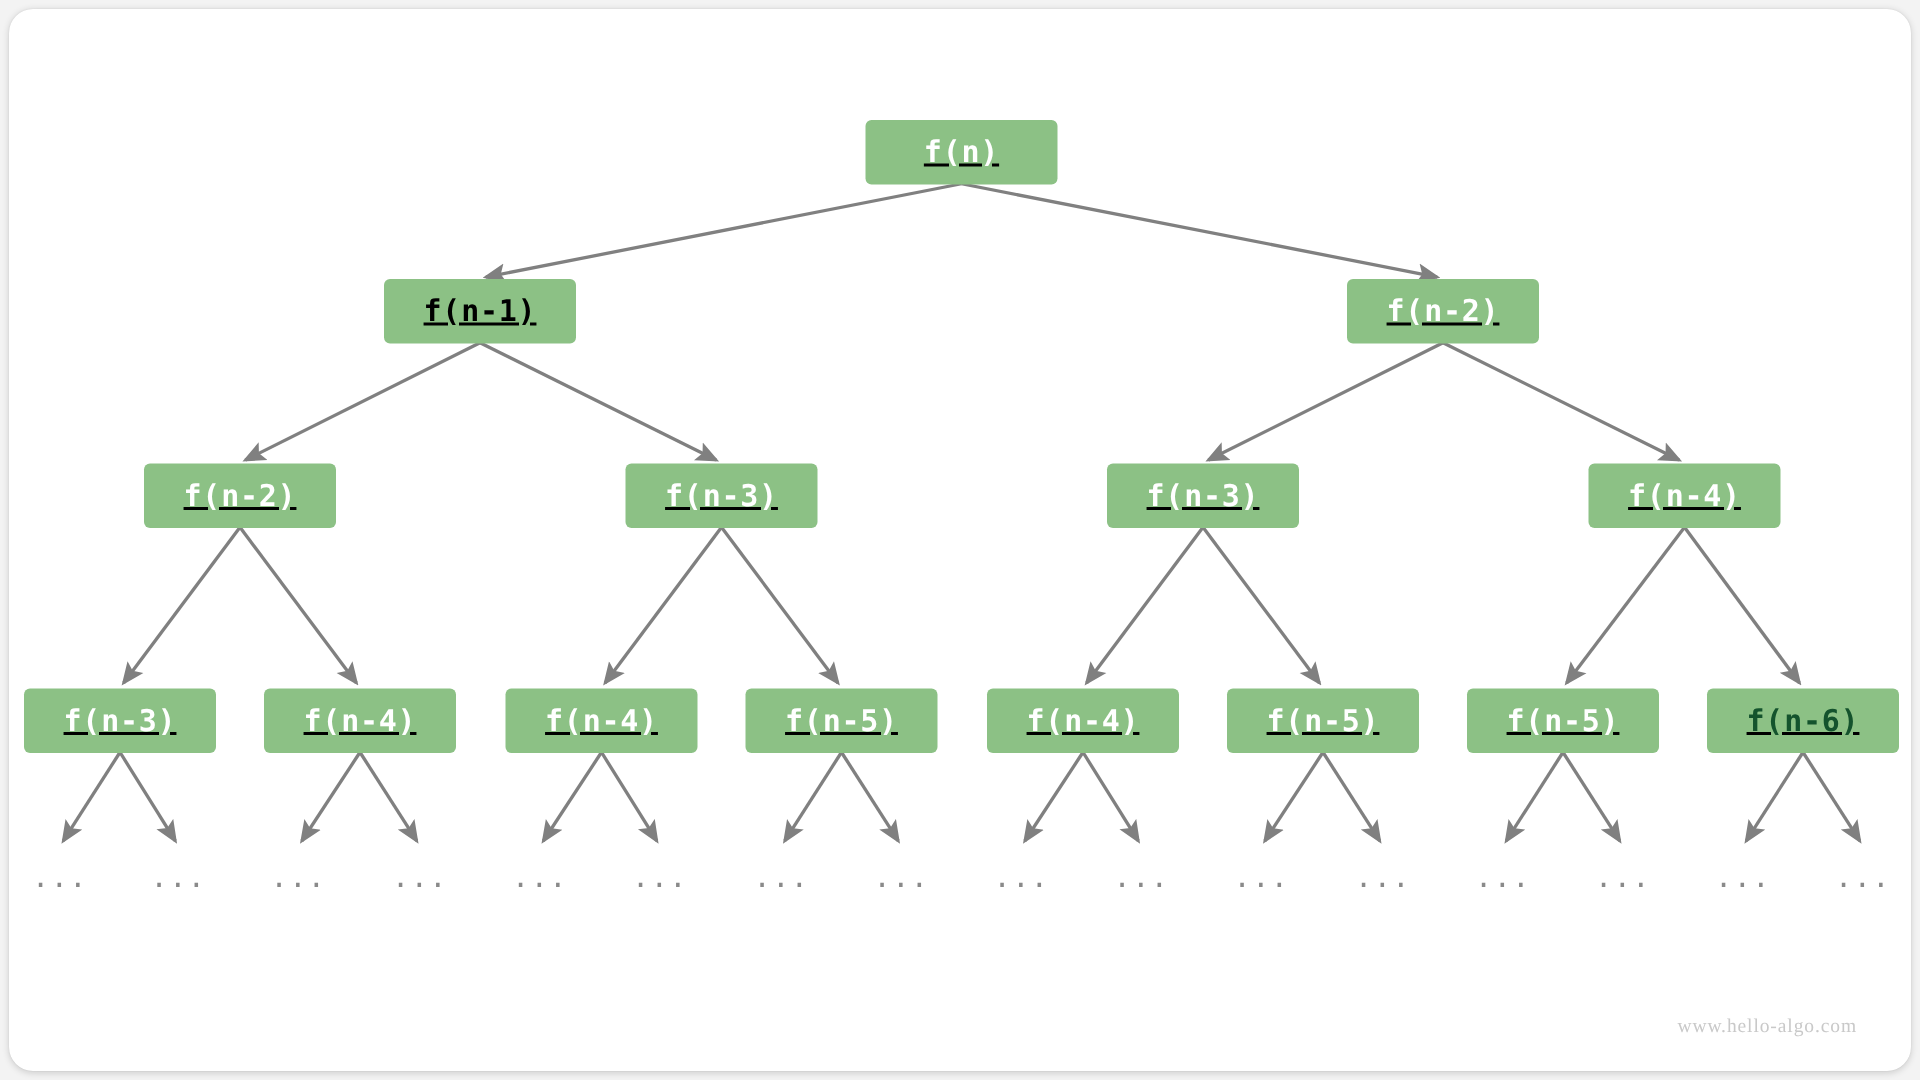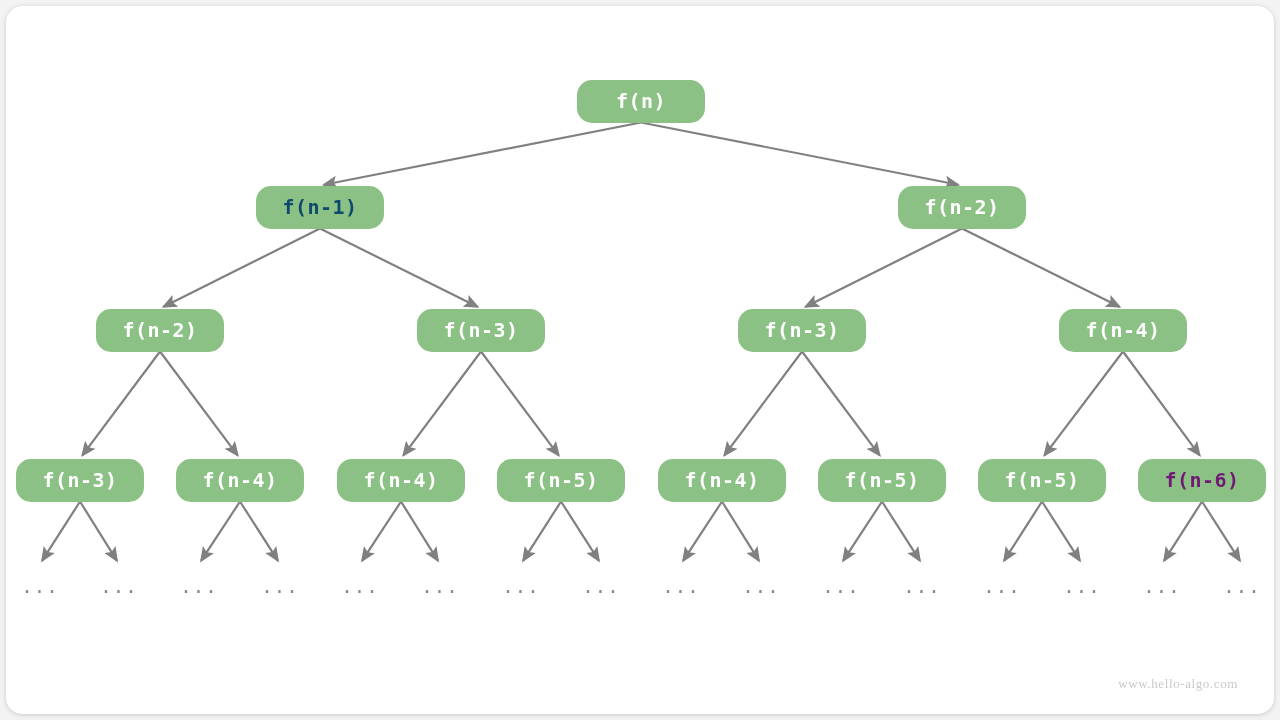--- a/index.html
+++ b/index.html
@@ -32,25 +32,26 @@
     position: absolute;
     left: 0;
     top: 0;
     width: 1280px;
     height: 720px;
     pointer-events: none;
   }
   .node {
     position: absolute;
     background: #8cc185;
-    border-radius: 15px;
+    border-radius: 4px;
     display: flex;
     align-items: center;
     justify-content: center;
     box-sizing: border-box;
+    text-decoration: underline;
   }
   .node-label {
     color: #ffffff;
     font-family: "DejaVu Sans Mono", "Liberation Mono", monospace;
     font-size: 20px;
     font-weight: bold;
     letter-spacing: 0.5px;
     line-height: 1;
     white-space: nowrap;
   }
@@ -122,21 +123,21 @@
         <line x1="1202" y1="501.5" x2="1164.1562147856935" y2="560.630914397354" stroke="#808080" stroke-width="2.2" stroke-linecap="butt" marker-end="url(#arrowhead)"></line>
         <line x1="1202" y1="501.5" x2="1239.8437852143065" y2="560.630914397354" stroke="#808080" stroke-width="2.2" stroke-linecap="butt" marker-end="url(#arrowhead)"></line>
       </g>
   </svg>
 
   <div id="nodes">
       <div class="node root" style="left: 577px; top: 79.5px; width: 128px; height: 43px; background: rgb(140, 193, 133);">
         <span class="node-label" style="color: rgb(255, 255, 255);">f(n)</span>
       </div>
       <div class="node" style="left: 256px; top: 185.5px; width: 128px; height: 43px; background: rgb(140, 193, 133);">
-        <span class="node-label" style="color: #0c4a6e;">f(n-1)</span>
+        <span class="node-label" style="color: #000000;">f(n-1)</span>
       </div>
       <div class="node" style="left: 898px; top: 185.5px; width: 128px; height: 43px; background: rgb(140, 193, 133);">
         <span class="node-label" style="color: rgb(255, 255, 255);">f(n-2)</span>
       </div>
       <div class="node" style="left: 96px; top: 308.5px; width: 128px; height: 43px; background: rgb(140, 193, 133);">
         <span class="node-label" style="color: rgb(255, 255, 255);">f(n-2)</span>
       </div>
       <div class="node" style="left: 417px; top: 308.5px; width: 128px; height: 43px; background: rgb(140, 193, 133);">
         <span class="node-label" style="color: rgb(255, 255, 255);">f(n-3)</span>
       </div>
@@ -161,21 +162,21 @@
       <div class="node" style="left: 658px; top: 458.5px; width: 128px; height: 43px; background: rgb(140, 193, 133);">
         <span class="node-label" style="color: rgb(255, 255, 255);">f(n-4)</span>
       </div>
       <div class="node" style="left: 818px; top: 458.5px; width: 128px; height: 43px; background: rgb(140, 193, 133);">
         <span class="node-label" style="color: rgb(255, 255, 255);">f(n-5)</span>
       </div>
       <div class="node" style="left: 978px; top: 458.5px; width: 128px; height: 43px; background: rgb(140, 193, 133);">
         <span class="node-label" style="color: rgb(255, 255, 255);">f(n-5)</span>
       </div>
       <div class="node" style="left: 1138px; top: 458.5px; width: 128px; height: 43px; background: rgb(140, 193, 133);">
-        <span class="node-label" style="color: #701a75;">f(n-6)</span>
+        <span class="node-label" style="color: #14532d;">f(n-6)</span>
       </div>
     </div>
   <div id="ellipses">
       <div class="ellipsis" style="left: 40px; top: 586px; color: rgb(138, 138, 138);">...</div>
       <div class="ellipsis" style="left: 119px; top: 586px; color: rgb(138, 138, 138);">...</div>
       <div class="ellipsis" style="left: 199px; top: 586px; color: rgb(138, 138, 138);">...</div>
       <div class="ellipsis" style="left: 280px; top: 586px; color: rgb(138, 138, 138);">...</div>
       <div class="ellipsis" style="left: 360px; top: 586px; color: rgb(138, 138, 138);">...</div>
       <div class="ellipsis" style="left: 440px; top: 586px; color: rgb(138, 138, 138);">...</div>
       <div class="ellipsis" style="left: 521px; top: 586px; color: rgb(138, 138, 138);">...</div>

